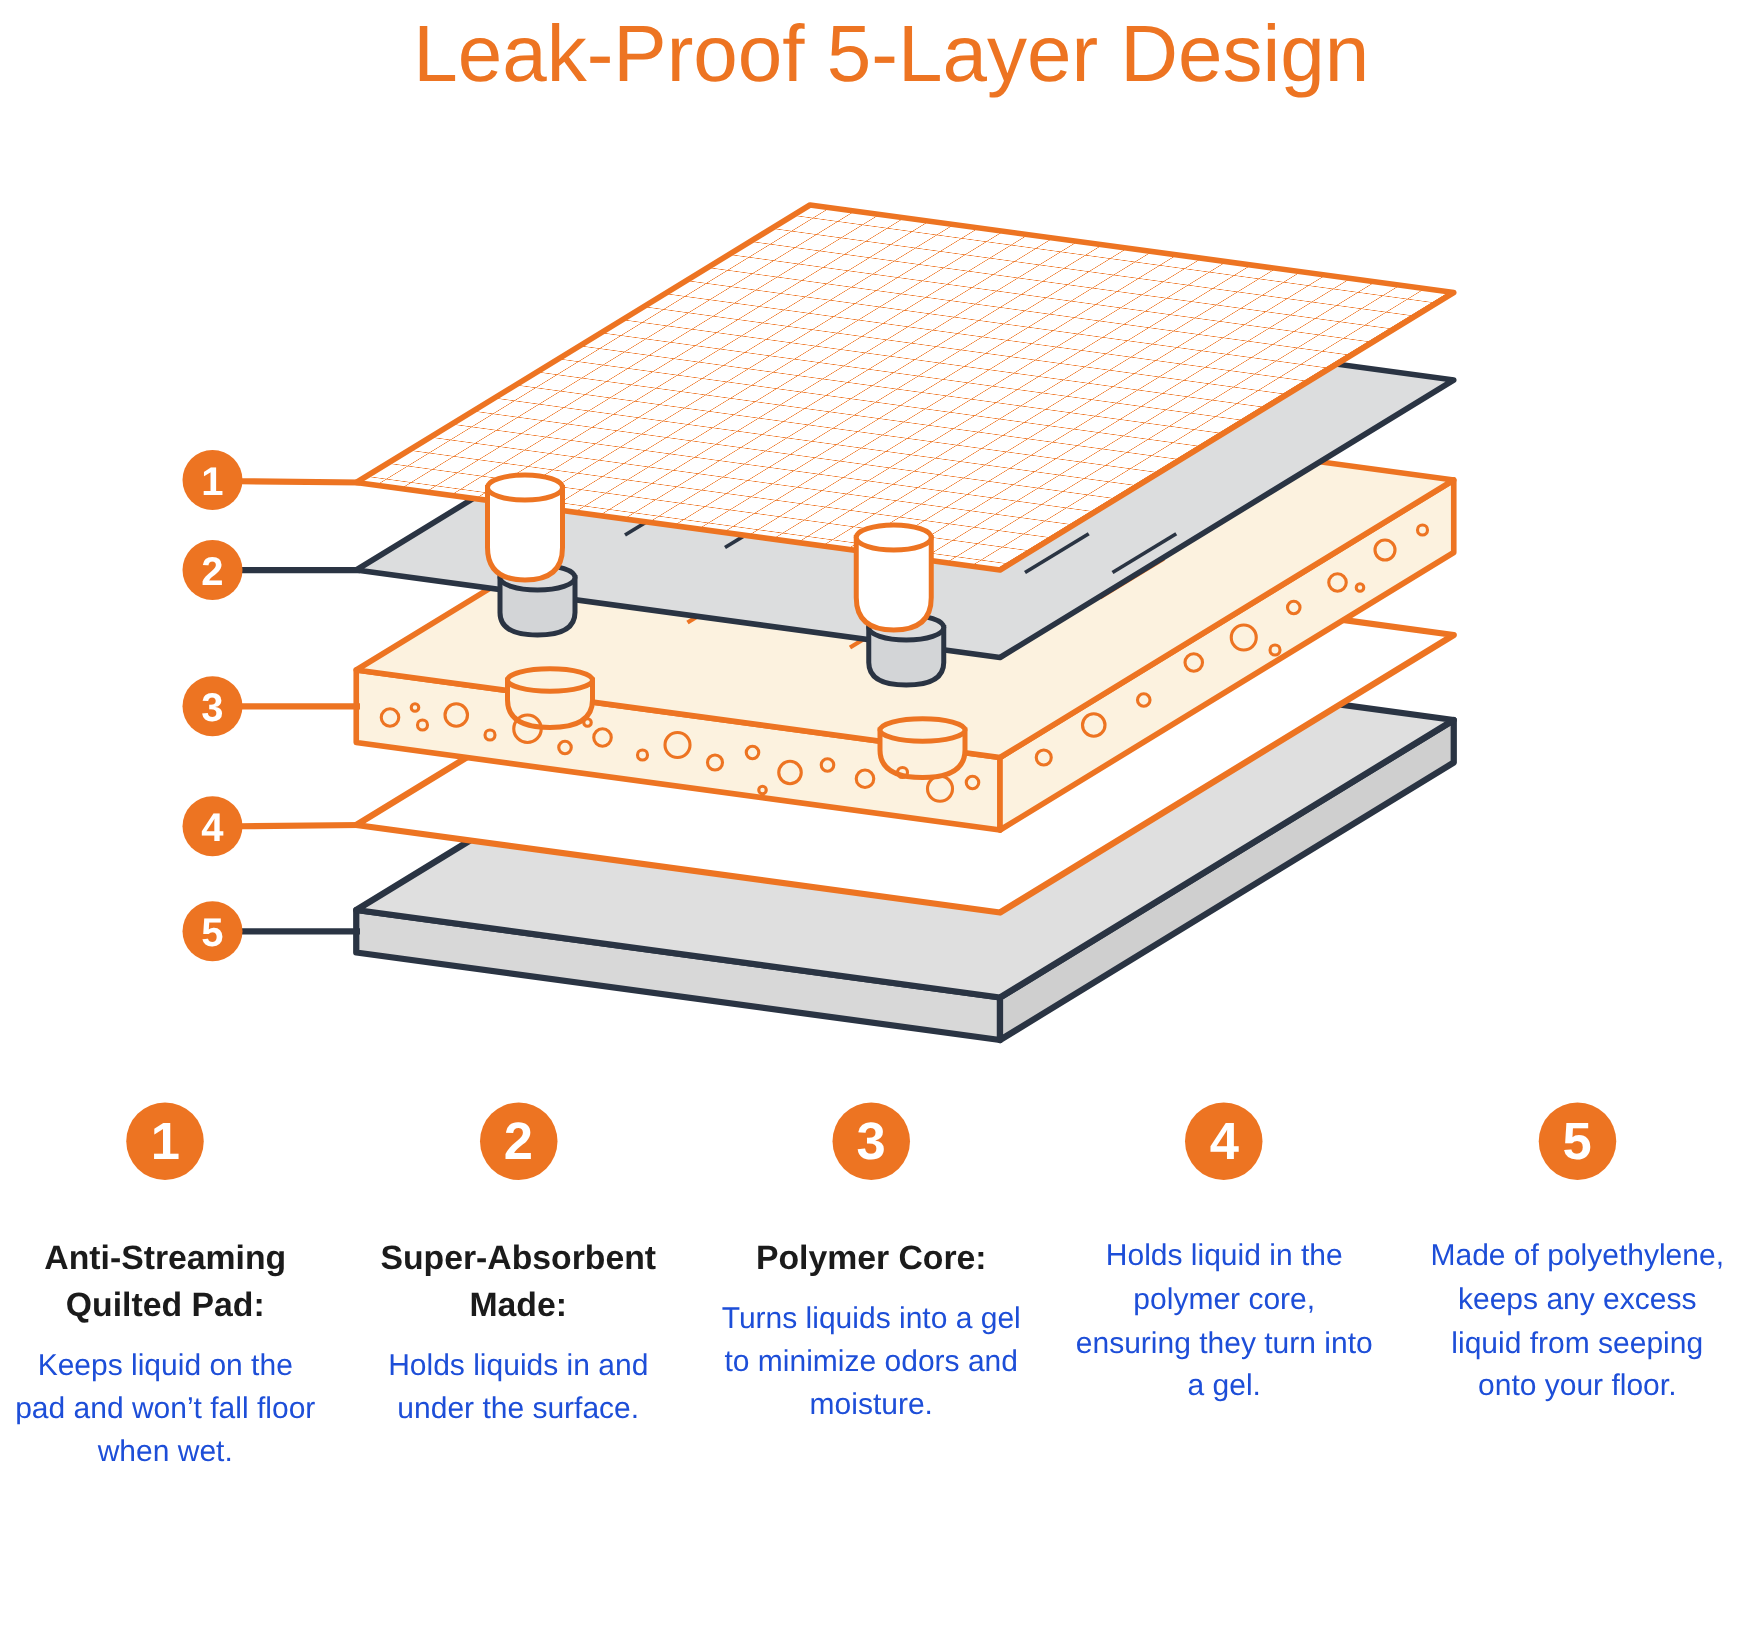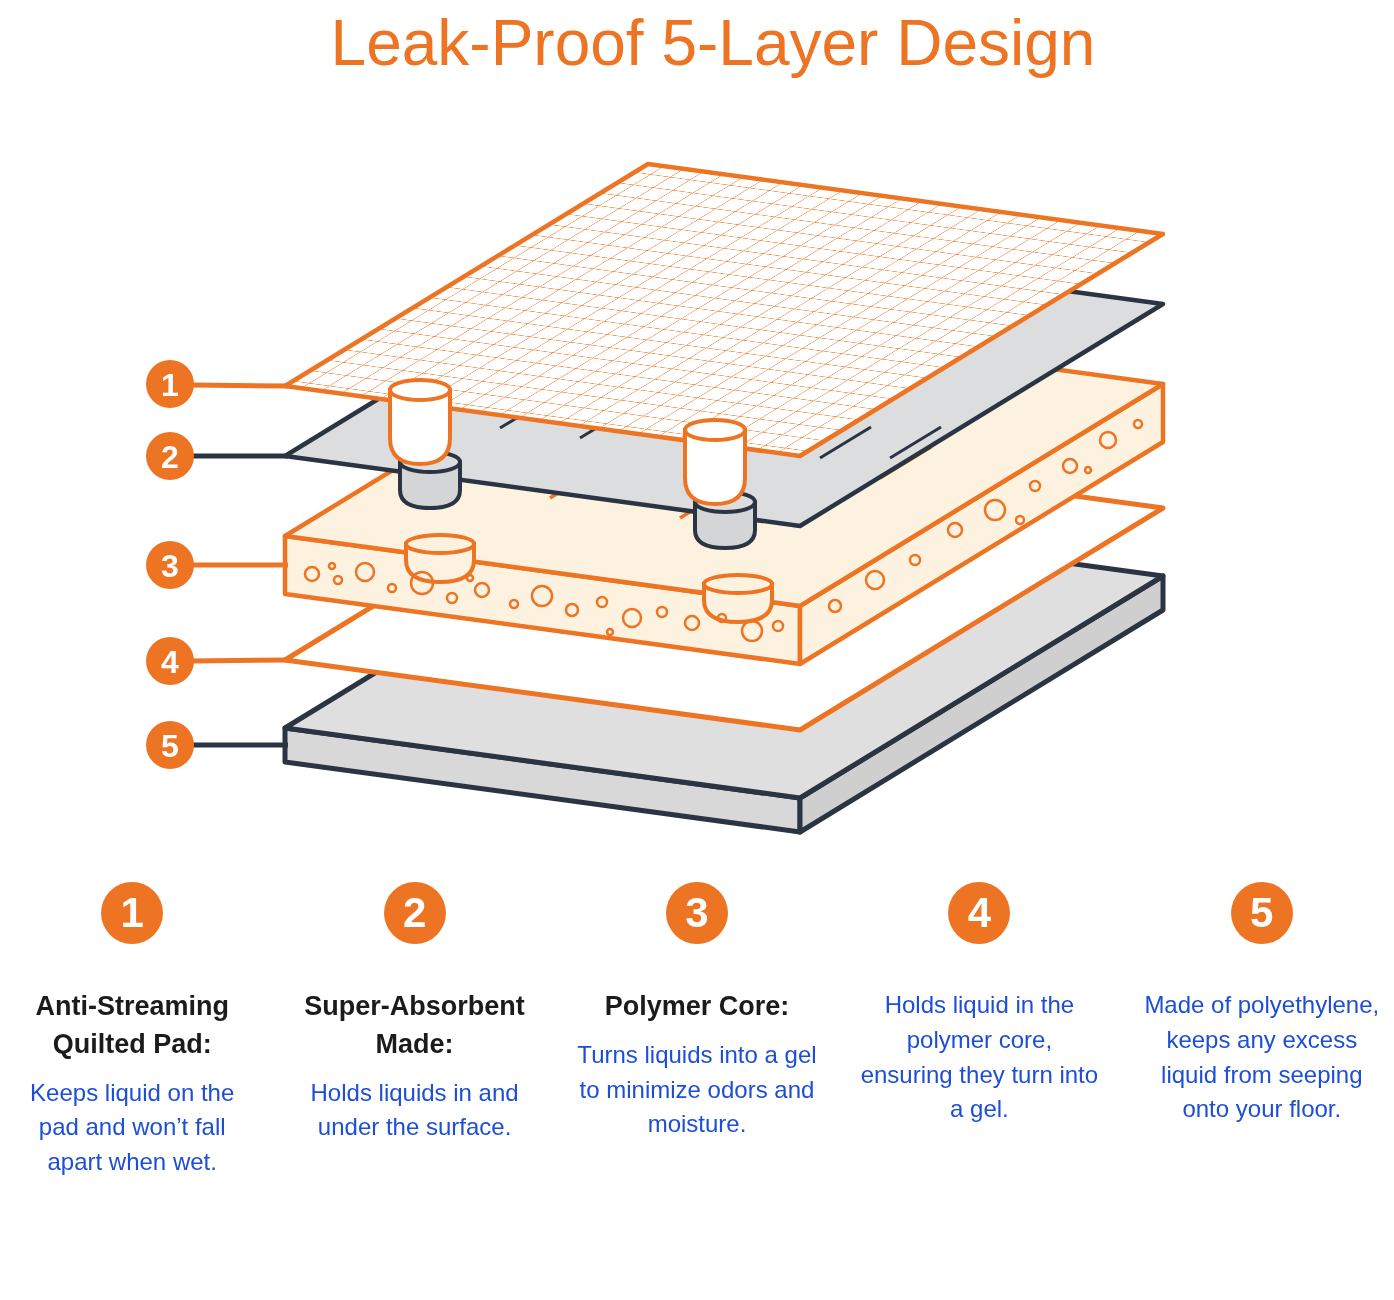--- a/index.html
+++ b/index.html
@@ -207,21 +207,21 @@
         <text class="callout-num" x="50" y="618" text-anchor="middle" dominant-baseline="central">5</text>
       </g>
     </svg>
   </div>
 
   <div class="legend">
 
     <div class="legend-col">
       <div class="num-badge">1</div>
       <div class="col-heading">Anti-Streaming Quilted Pad:</div>
-      <div class="col-desc">Keeps liquid on the pad and won’t fall apart when wet.</div>
+      <div class="col-desc">Keeps liquid on the pad and won’t fall floor when wet.</div>
     </div>
 
     <div class="legend-col">
       <div class="num-badge">2</div>
       <div class="col-heading">Super-Absorbent Made:</div>
       <div class="col-desc">Holds liquids in and under the surface.</div>
     </div>
 
     <div class="legend-col">
       <div class="num-badge">3</div>

